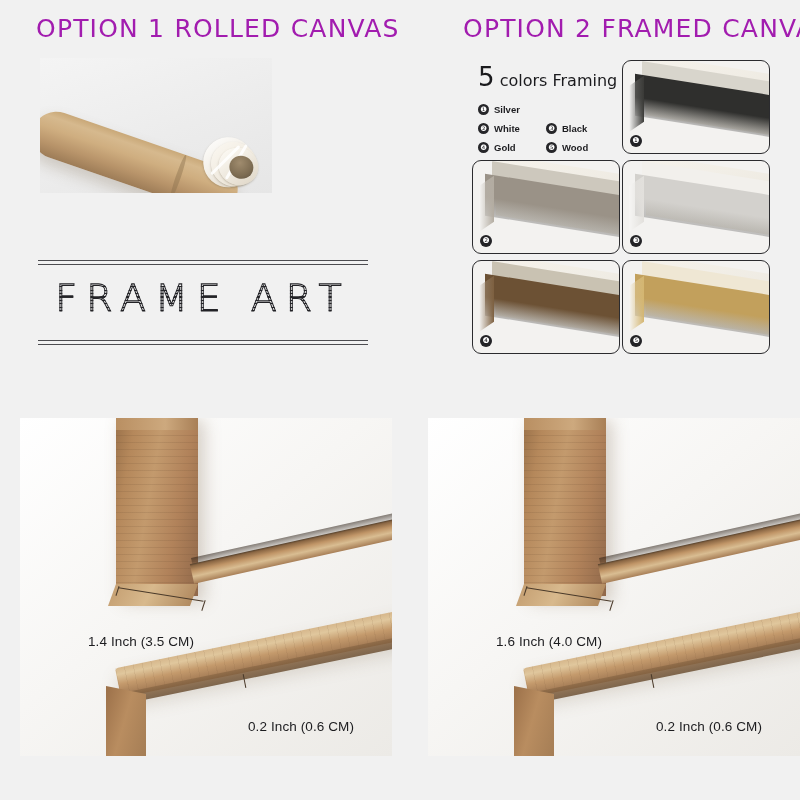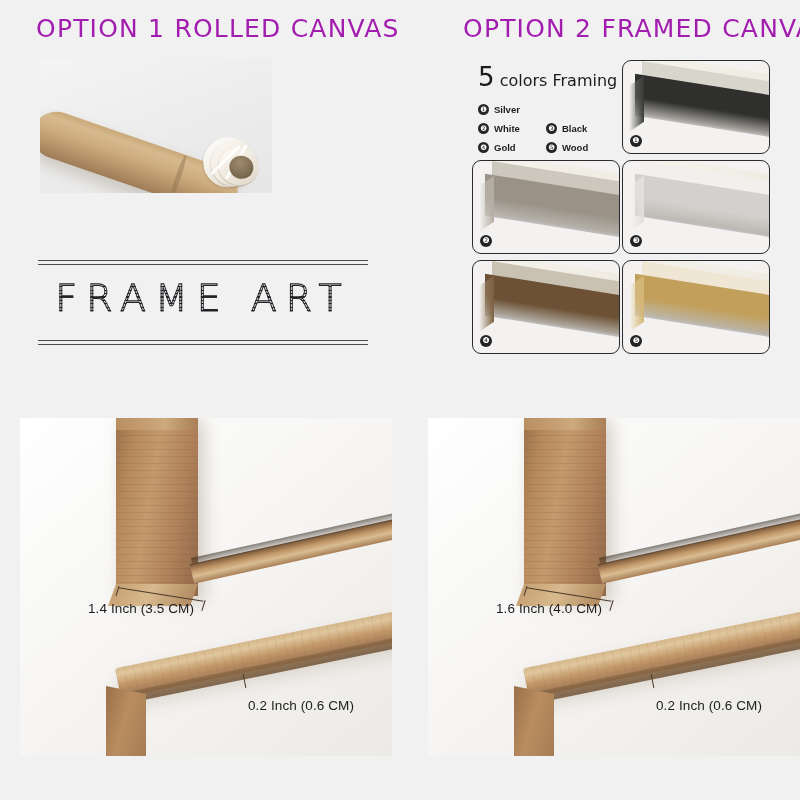--- a/index.html
+++ b/index.html
@@ -315,23 +315,24 @@
     opacity: .85;
   }
 
   .dim-label {
     position: absolute;
     font-family: "Liberation Sans", sans-serif;
     font-size: 13.5px;
     color: #1c1c1f;
     white-space: nowrap;
     letter-spacing: .1px;
+    margin-top: 33px;
   }
   .dim-thickness { left: 68px; top: 183px; }
-  .dim-depth     { left: 228px; top: 280px; }
+  .dim-depth     { left: 228px; top: 268px; }
 
   .leader {
     position: absolute;
     background: #4a3a2a;
   }
   .lead-h {
     left: 98px; top: 176px;
     width: 86px; height: 1px;
     transform: rotate(9deg);
   }

